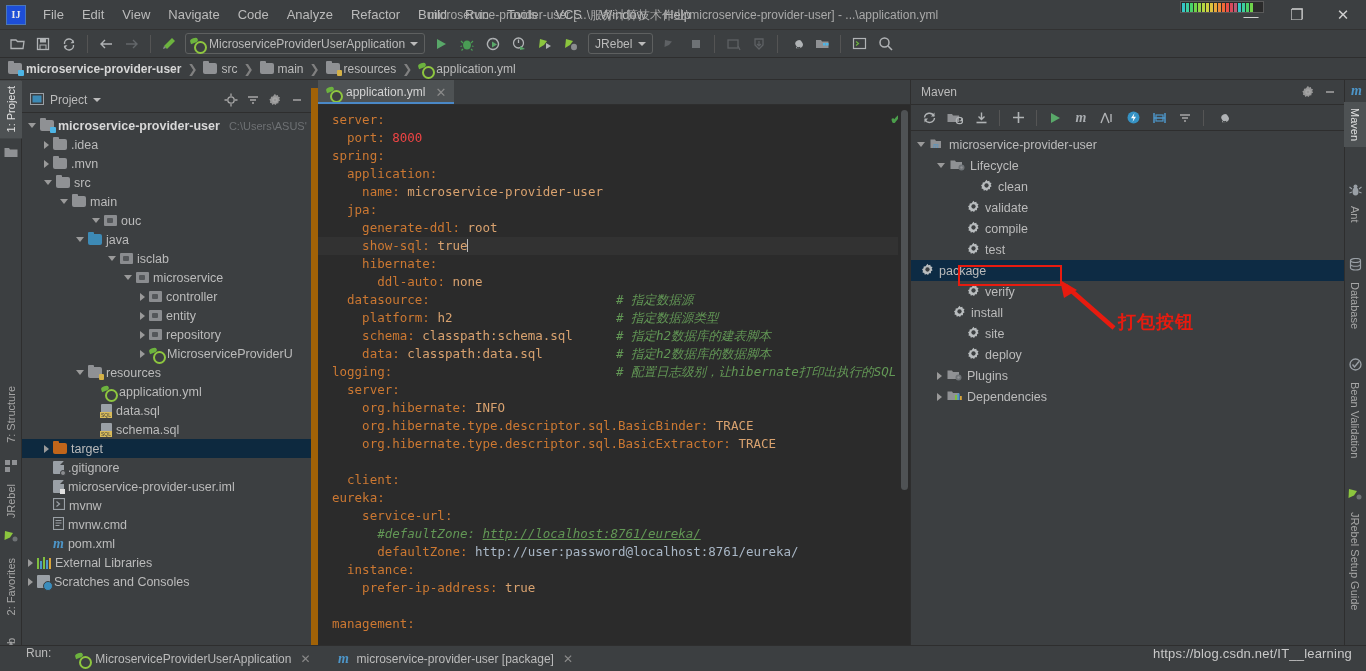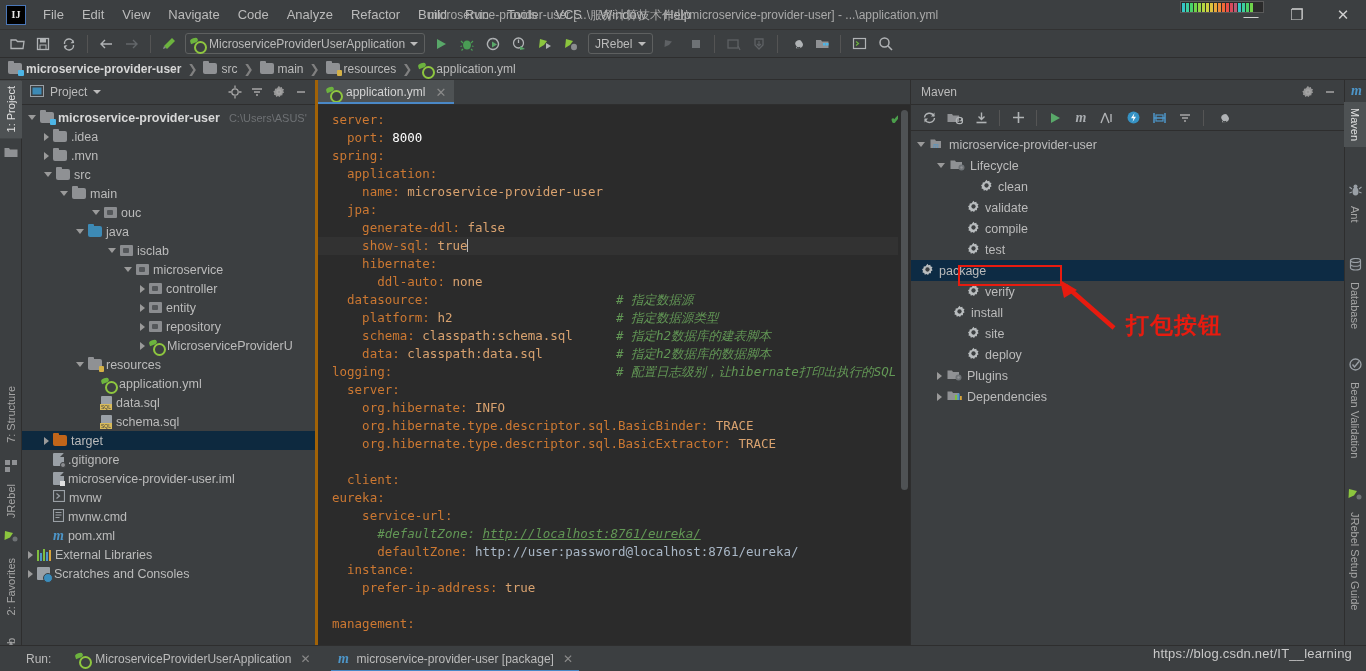--- a/index.html
+++ b/index.html
@@ -15,21 +15,21 @@
   .app { position: relative; width: 1366px; height: 671px; }
 
   
   .titlebar {
     position: absolute; left: 0; top: 0; width: 1366px; height: 30px;
     background: #3c3f41; display: flex; align-items: center;
     border-bottom: 1px solid #323232;
   }
   .ij-logo {
     width: 20px; height: 20px; margin-left: 6px; margin-right: 8px;
-    background: #000000; border: 1px solid #4a77b8;
+    background: #1d4ed8; border: 1px solid #4a77b8;
     color: #e8e8e8; font-size: 10px; font-weight: bold;
     display: flex; align-items: center; justify-content: center;
     font-family: "Liberation Serif", serif;
   }
   .menubar { display: flex; align-items: center; gap: 0px; }
   .menu-item {
     padding: 4px 9px; font-size: 13px; color: #bbbbbb; cursor: default;
     white-space: nowrap;
   }
   .title-text {
@@ -114,22 +114,22 @@
     position: absolute; right: 0; width: 22px;
     writing-mode: vertical-rl;
     font-size: 11px; color: #a6a6a6; padding: 6px 0;
     display: flex; align-items: center; gap: 4px; cursor: default;
     white-space: nowrap;
   }
   .rtab.active { background: #4e5254; color: #e0e0e0; }
 
   
   .projpanel {
-    position: absolute; left: 22px; top: 80px; width: 296px; height: 565px;
-    background: #3c3f41; border-right: 3px solid #a16207;
+    position: absolute; left: 22px; top: 88px; width: 296px; height: 565px;
+    background: #3c3f41; border-right: 7px solid #a16207;
   }
   .panel-head {
     height: 25px; display: flex; align-items: center;
     padding: 0 4px 0 8px; gap: 6px; border-bottom: 1px solid #2e2e2e;
   }
   .panel-title { font-size: 12px; color: #bbb; }
   .panel-head-icons { margin-left: auto; display: flex; align-items: center; gap: 2px; }
   .ph-icon {
     width: 20px; height: 20px; display: flex; align-items: center;
     justify-content: center; color: #a6a6a6;
@@ -261,21 +261,21 @@
     position: relative; height: 540px; overflow: hidden;
     background: #2b2b2b; padding: 6px 0 0 0;
   }
   .cline {
     height: 18px; line-height: 18px; white-space: pre;
     font-family: "DejaVu Sans Mono", monospace; font-size: 12.5px;
     padding-left: 14px; position: relative;
   }
   .cline.hl { background: #323232; }
   .k { color: #cc7832; }
-  .num { color: #ffffff; }
+  .num { color: #ef4444; }
   .str { color: #d9a26f; }
   .cm { color: #629755; font-style: italic; }
   .cm-link { color: #629755; font-style: italic; text-decoration: underline; }
   .plain { color: #a9b7c6; }
   .caretbar {
     display: inline-block; width: 1px; height: 13px; background: #bbb;
     vertical-align: -2px; margin-left: -1px;
   }
   .cmt-col { position: absolute; left: 298px; }
   .editor-check {
@@ -314,31 +314,30 @@
     height: 21px; display: flex; align-items: center; gap: 5px;
     white-space: nowrap; cursor: default; padding-right: 4px;
   }
   .mvrow.sel { background: #0d2b44; }
   .redbox {
     position: absolute; left: 958px; top: 265px; width: 104px; height: 21px;
     border: 2px solid #e81b0f; pointer-events: none;
   }
   .annot {
     position: absolute; left: 1118px; top: 310px; color: #e81b0f;
-    font-size: 23px; font-weight: bold; letter-spacing: 1px;
+    font-size: 18px; font-weight: bold; letter-spacing: 1px;
     font-family: "DejaVu Sans", sans-serif;
-    margin-left: 8px;
   }
   .arrow-svg { position: absolute; left: 1050px; top: 276px; pointer-events: none; }
 
   
   .bottombar {
     position: absolute; left: 0; top: 645px; width: 1366px; height: 26px;
     background: #3c3f41; border-top: 1px solid #2e2e2e;
-    display: flex; align-items: center; padding-left: 26px; gap: 14px;
+    display: flex; padding-left: 26px; gap: 14px;
   }
   .run-label { font-size: 12px; color: #bbb; margin-right: 4px; }
   .runtab {
     display: flex; align-items: center; gap: 6px; font-size: 12px;
     color: #bbb; padding: 2px 6px; cursor: default; position: relative;
   }
   .runtab .x { color: #8a8a8a; font-size: 12px; margin-left: 3px; }
   .runtab.active::after {
     content: ""; position: absolute; left: 0; bottom: -4px;
     width: 100%; height: 2px; background: #4a88c7;
@@ -852,21 +851,21 @@
       </div>
     </div>
     <div class="code" id="code-area">
       <div class="editor-check">✔</div>
     <div class="cline"><span class="k">server</span><span class="k">:</span></div>
         <div class="cline">  <span class="k">port</span><span class="k">:</span> <span class="num">8000</span></div>
         <div class="cline"><span class="k">spring</span><span class="k">:</span></div>
         <div class="cline">  <span class="k">application</span><span class="k">:</span></div>
         <div class="cline">    <span class="k">name</span><span class="k">:</span> <span class="str">microservice-provider-user</span></div>
         <div class="cline">  <span class="k">jpa</span><span class="k">:</span></div>
-        <div class="cline">    <span class="k">generate-ddl</span><span class="k">:</span> <span class="str">false</span></div>
+        <div class="cline">    <span class="k">generate-ddl</span><span class="k">:</span> <span class="str">root</span></div>
         <div class="cline hl">    <span class="k">show-sql</span><span class="k">:</span> <span class="str">true</span><span class="caretbar"></span></div>
         <div class="cline">    <span class="k">hibernate</span><span class="k">:</span></div>
         <div class="cline">      <span class="k">ddl-auto</span><span class="k">:</span> <span class="str">none</span></div>
         <div class="cline">  <span class="k">datasource</span><span class="k">:</span><span class="cm cmt-col"># 指定数据源</span></div>
         <div class="cline">    <span class="k">platform</span><span class="k">:</span> <span class="str">h2</span><span class="cm cmt-col"># 指定数据源类型</span></div>
         <div class="cline">    <span class="k">schema</span><span class="k">:</span> <span class="str">classpath:schema.sql</span><span class="cm cmt-col"># 指定h2数据库的建表脚本</span></div>
         <div class="cline">    <span class="k">data</span><span class="k">:</span> <span class="str">classpath:data.sql</span><span class="cm cmt-col"># 指定h2数据库的数据脚本</span></div>
         <div class="cline"><span class="k">logging</span><span class="k">:</span><span class="cm cmt-col"># 配置日志级别，让hibernate打印出执行的SQL</span></div>
         <div class="cline">  <span class="k">server</span><span class="k">:</span></div>
         <div class="cline">    <span class="k">org.hibernate</span><span class="k">:</span> <span class="str">INFO</span></div>

